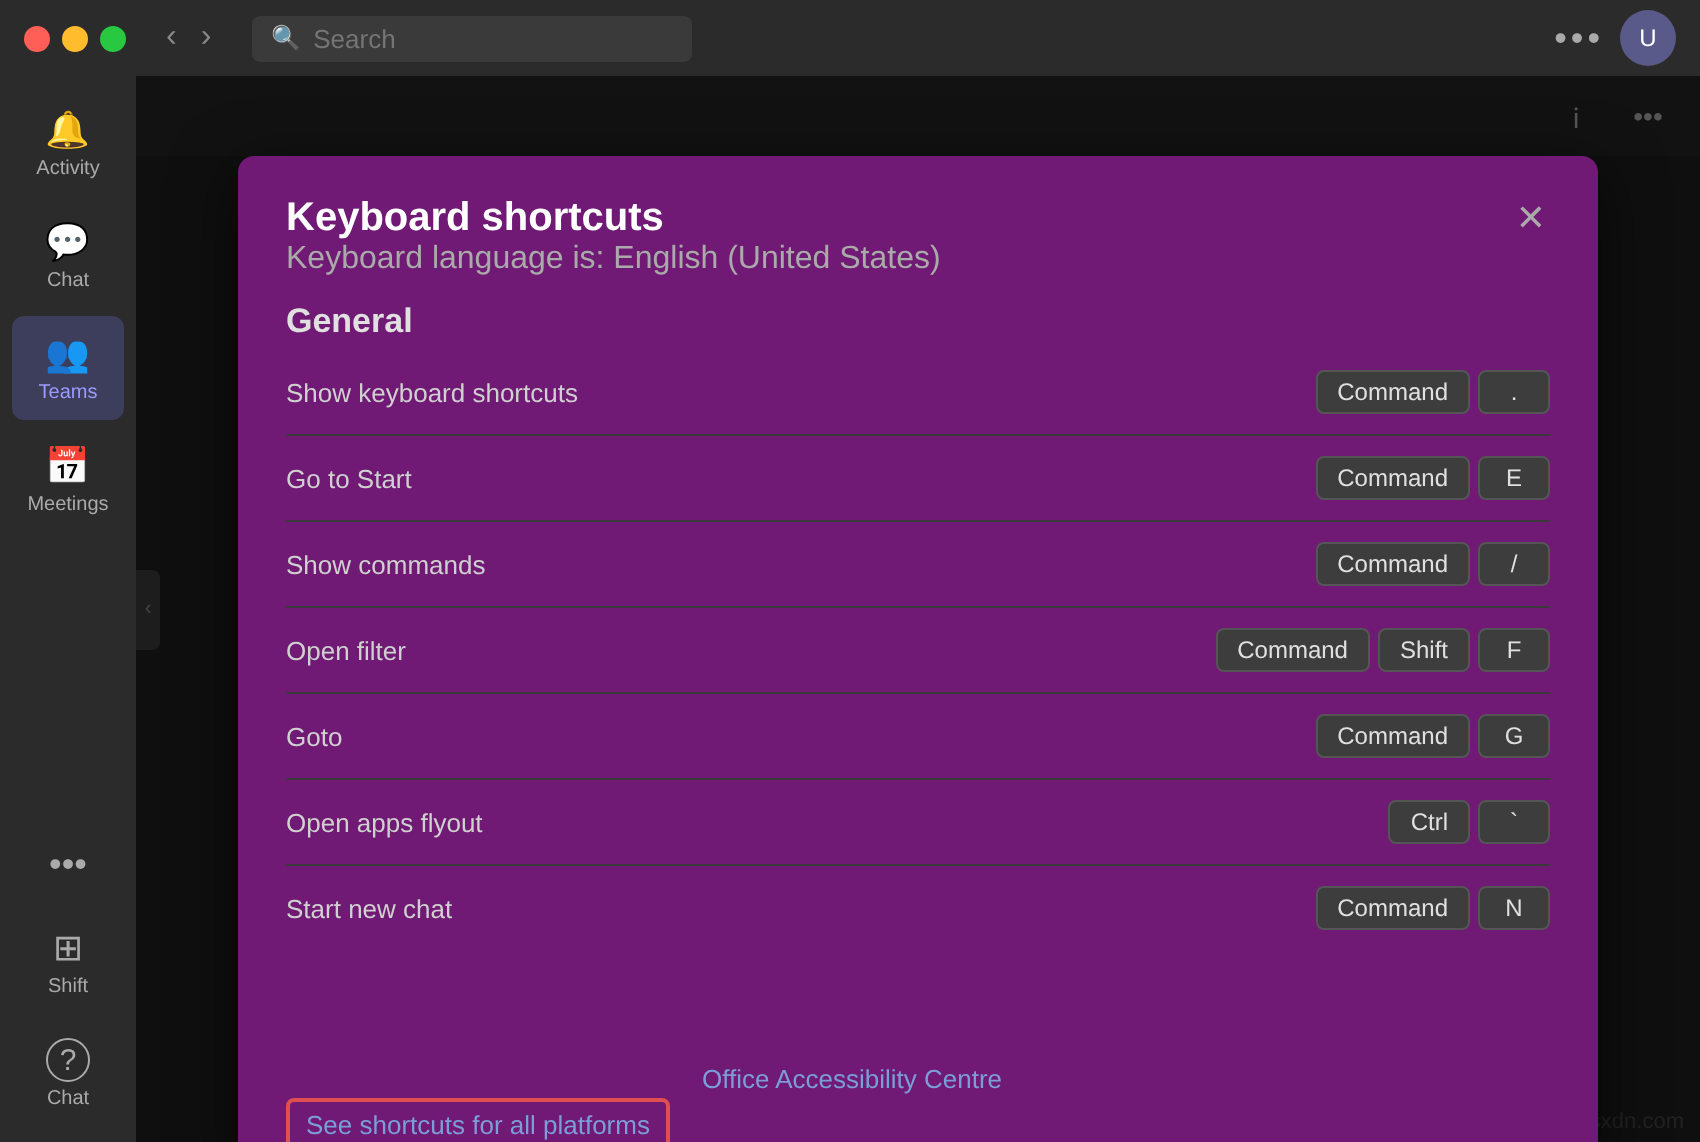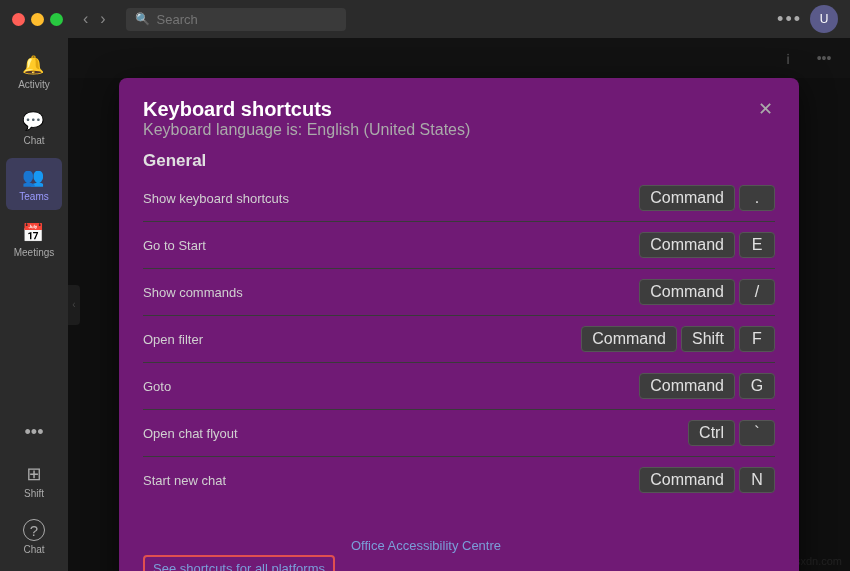--- a/index.html
+++ b/index.html
@@ -270,21 +270,21 @@
     .shortcut-keys {
       display: flex;
       gap: 4px;
       align-items: center;
     }
     .key-badge {
       background: #3d3d3d;
       border: 1px solid #555;
       border-radius: 4px;
       padding: 3px 10px;
-      font-size: 16px;
+      font-size: 12px;
       color: #e0e0e0;
       font-family: -apple-system, BlinkMacSystemFont, sans-serif;
       min-width: 36px;
       text-align: center;
     }
 
     .modal-footer {
       padding: 12px 24px 16px;
       display: flex;
       align-items: center;
@@ -430,21 +430,21 @@
 
           <div class="shortcut-row">
             <span class="shortcut-name">Goto</span>
             <div class="shortcut-keys">
               <span class="key-badge">Command</span>
               <span class="key-badge">G</span>
             </div>
           </div>
 
           <div class="shortcut-row">
-            <span class="shortcut-name">Open chat flyout</span>
+            <span class="shortcut-name">Open apps flyout</span>
             <div class="shortcut-keys">
               <span class="key-badge">Ctrl</span>
               <span class="key-badge">`</span>
             </div>
           </div>
 
           <div class="shortcut-row">
             <span class="shortcut-name">Start new chat</span>
             <div class="shortcut-keys">
               <span class="key-badge">Command</span>

